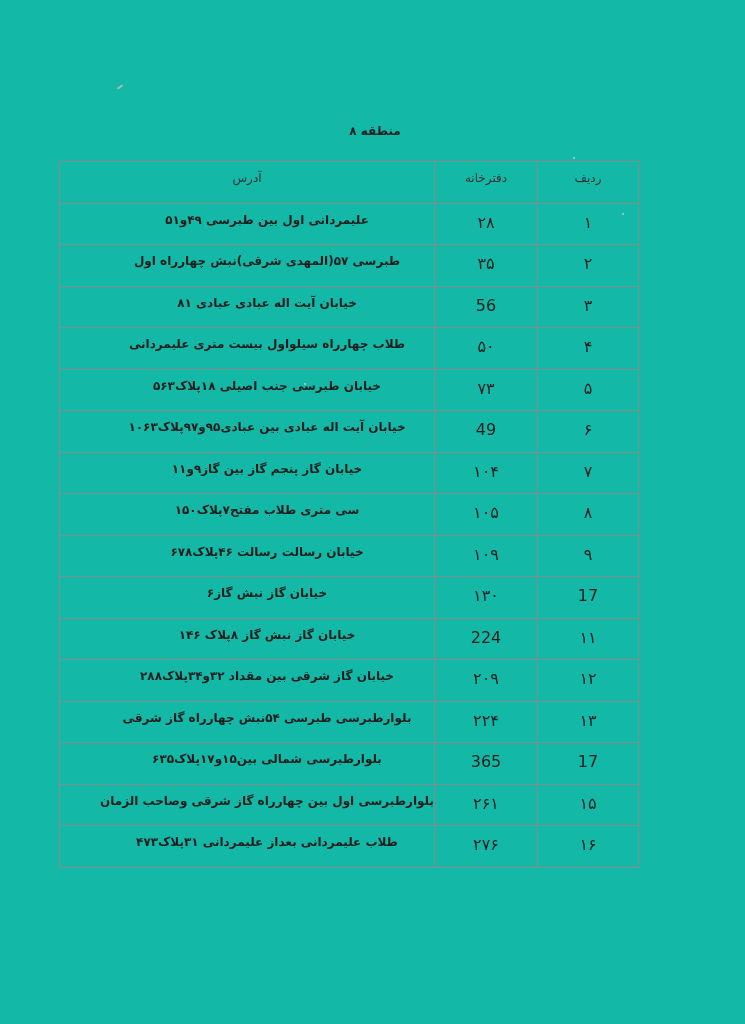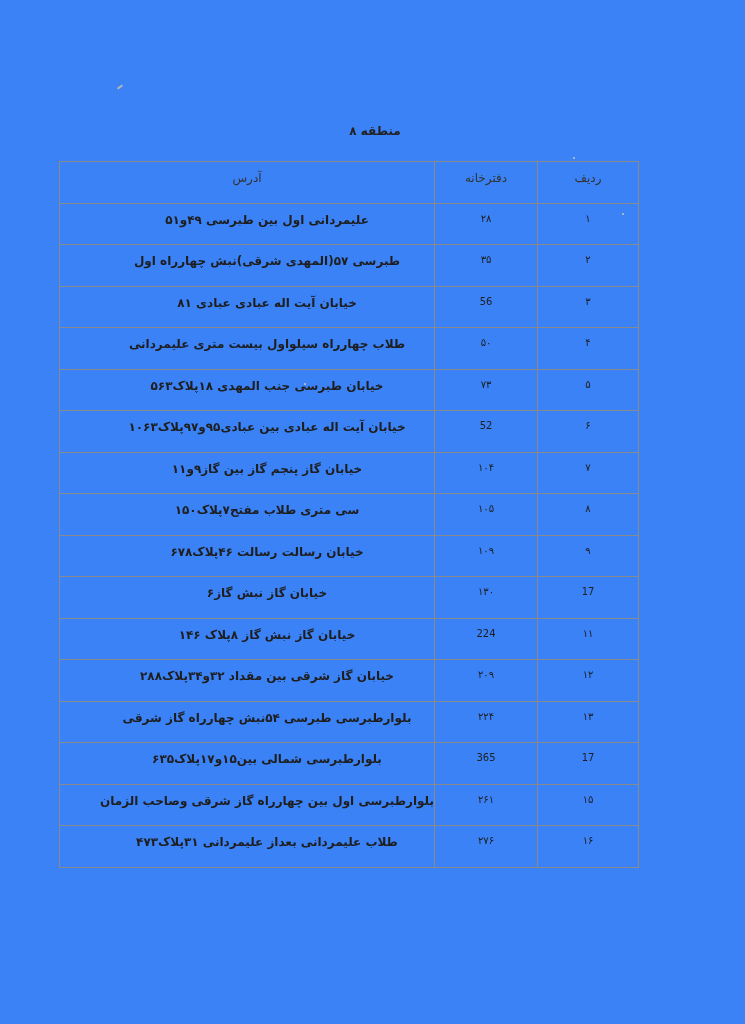--- a/index.html
+++ b/index.html
@@ -12,21 +12,21 @@
       height: 1024px;
       position: relative;
       overflow: hidden;
       font-family: "DejaVu Sans", sans-serif;
       color: #1a1a1a;
     }
     .page {
       position: absolute;
       left: 0; top: 0;
       width: 745px; height: 1024px;
-      background: #3b82f6;
+      background: #14b8a6;
     }
     .scan-mark {
       position: absolute;
       left: 117px; top: 86px;
       width: 6px; height: 2px;
       background: #b8b8b8;
       transform: rotate(-35deg);
     }
     .dot-mark {
       position: absolute;
@@ -72,21 +72,21 @@
     .cell-inner {
       padding-top: 9px;
       text-align: center;
       white-space: nowrap;
     }
     .addr .cell-inner {
       font-weight: bold;
       padding-left: 40px;
     }
     .num .cell-inner {
-      font-size: 10px;
+      font-size: 16px;
     }
   </style>
 </head>
 <body>
 
 <div class="page">
   <div class="scan-mark"></div>
   <div class="dot-mark" style="left:573px; top:157px;"></div>
   <div class="dot-mark" style="left:622px; top:213px;"></div>
   <div class="dot-mark" style="left:304px; top:383px;"></div>
@@ -158,29 +158,29 @@
           </td>
         </tr>
         <tr>
           <td class="num">
             <div class="cell-inner">۵</div>
           </td>
           <td class="num">
             <div class="cell-inner">۷۳</div>
           </td>
           <td class="addr">
-            <div class="cell-inner">خیابان طبرسی جنب المهدی ۱۸پلاک۵۶۳</div>
+            <div class="cell-inner">خیابان طبرسی جنب اصیلی ۱۸پلاک۵۶۳</div>
           </td>
         </tr>
         <tr>
           <td class="num">
             <div class="cell-inner">۶</div>
           </td>
           <td class="num">
-            <div class="cell-inner">52</div>
+            <div class="cell-inner">49</div>
           </td>
           <td class="addr">
             <div class="cell-inner">خیابان آیت اله عبادی بین عبادی۹۵و۹۷پلاک۱۰۶۳</div>
           </td>
         </tr>
         <tr>
           <td class="num">
             <div class="cell-inner">۷</div>
           </td>
           <td class="num">

